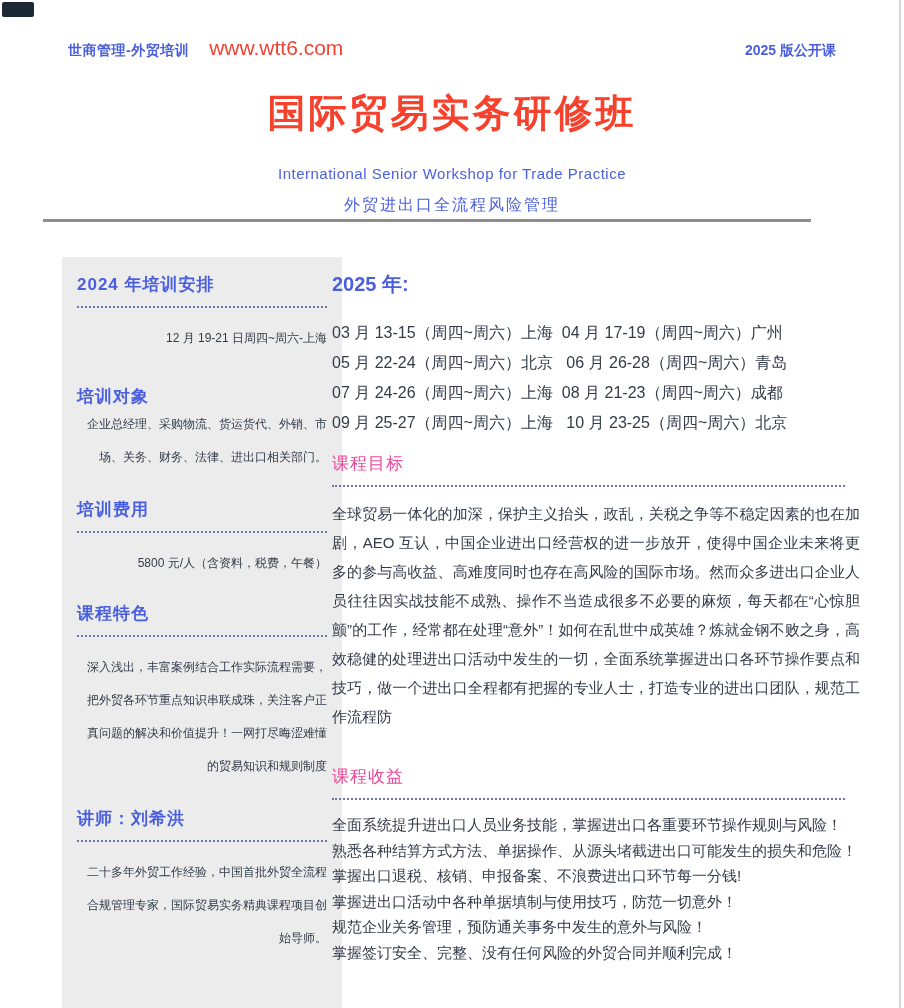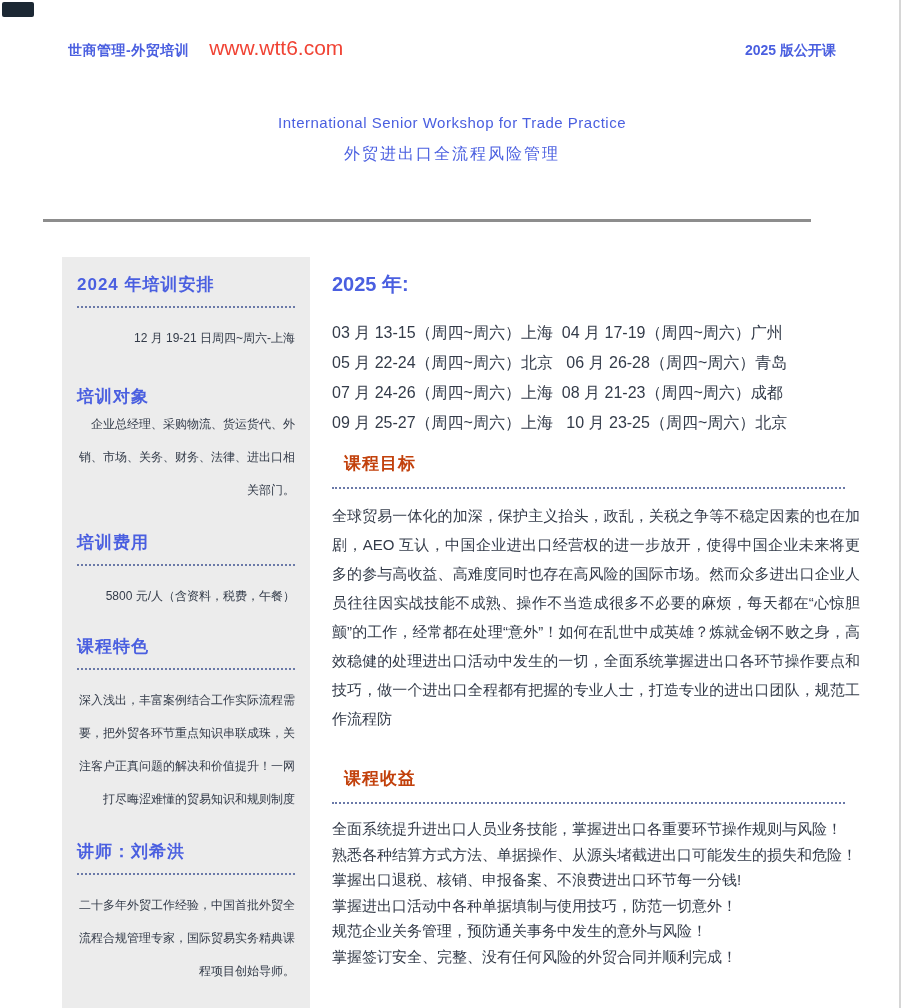--- a/index.html
+++ b/index.html
@@ -20,33 +20,33 @@
 
   
   .title-wrap{position:absolute;left:0;top:88px;width:100%;text-align:center;}
   .doc-title{margin:0;color:#f6412d;font-size:38px;font-weight:700;letter-spacing:3px;}
   .subtitle-en{margin:26px 0 0 0;color:#4a5fe0;font-size:15px;letter-spacing:.5px;}
   .subtitle-cn{margin:13px 0 17px 0;color:#4a5fe0;font-size:16px;letter-spacing:2px;}
 
   .divider{position:absolute;left:43px;top:219px;width:768px;height:3px;background:#8d8d8d;}
 
   
-  .sidebar{position:absolute;left:62px;top:257px;width:248px;bottom:0;background:#ececec;
+  .sidebar{position:absolute;left:62px;top:257px;width:280px;bottom:0;background:#ececec;
            box-sizing:border-box;padding:16px 15px 0 15px;}
   .side-heading{margin:0;color:#4a5fe0;font-size:17px;font-weight:700;letter-spacing:1px;}
   .dotted{border-bottom:2px dotted #6a79a8;margin-top:10px;}
   .side-text{margin:0;font-size:12px;line-height:33px;color:#333b49;text-align:right;}
   .mt14{margin-top:14px;}.mt22{margin-top:22px;}.mt24{margin-top:24px;}.mt30{margin-top:30px;}
 
   
   .main{position:absolute;left:332px;top:257px;width:540px;}
   .year-heading{margin:14px 0 0 0;color:#4a5fe0;font-size:20px;font-weight:700;}
   .schedule{margin-top:20px;}
   .schedule-line{font-size:16px;line-height:30px;white-space:pre;color:#333b49;}
-  .main-heading{margin:12px;color:#c2410c;font-size:17px;font-weight:700;letter-spacing:1px;}
+  .main-heading{margin:0;color:#ec4899;font-size:17px;font-weight:400;letter-spacing:1px;}
   .main-dotted{border-bottom:2px dotted #6a79a8;margin-top:10px;width:513px;}
   .goal-heading{margin-top:14px;}
   .benefit-heading{margin-top:34px;}
   .main-para{margin:12px 0 0 0;font-size:15px;line-height:29px;color:#333b49;width:528px;text-align:justify;}
   .benefits{margin-top:12px;}
   .benefit-line{font-size:15px;line-height:25.5px;white-space:pre;color:#333b49;}
 </style>
 </head>
 <body>
 
@@ -54,20 +54,21 @@
 <div class="edge-line"></div>
 
 <div class="header-row">
   <span class="brand">世商管理-外贸培训</span>
   <a class="site-url" href="#">www.wtt6.com</a>
   <span class="header-spacer"></span>
   <span class="edition">2025 版公开课</span>
 </div>
 
 <div class="title-wrap">
+  <h1 class="doc-title">国际贸易实务研修班</h1>
   <p class="subtitle-en">International Senior Workshop for Trade Practice</p>
   <p class="subtitle-cn">外贸进出口全流程风险管理</p>
 </div>
 
 <div class="divider"></div>
 
 <div class="sidebar">
   <h3 class="side-heading">2024 年培训安排</h3>
   <div class="dotted"></div>
   <p class="side-text mt14">12 月 19-21 日周四~周六-上海</p>

